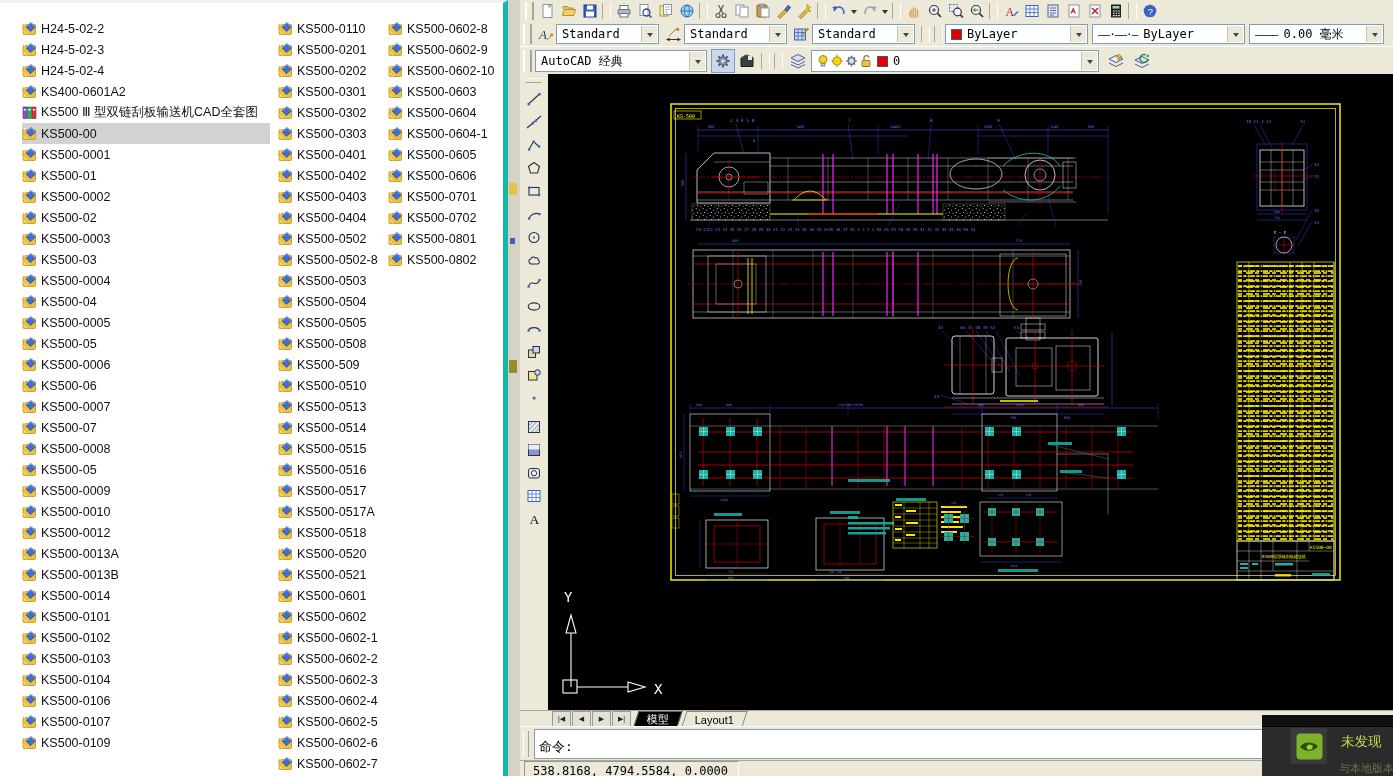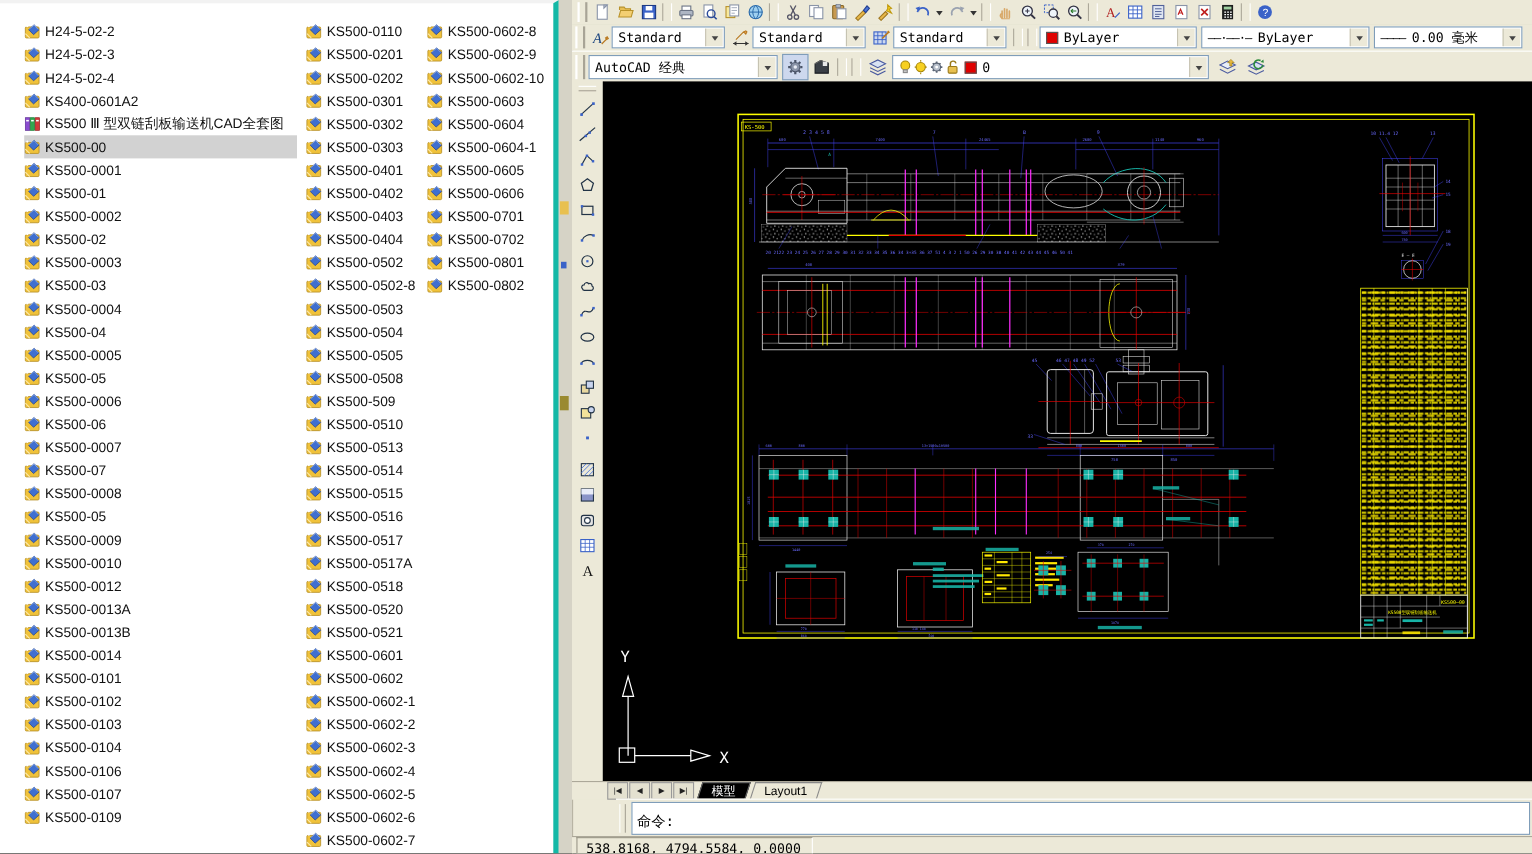--- a/index.html
+++ b/index.html
@@ -56,21 +56,21 @@
   .canvas text{font-family:"DejaVu Sans Mono","Liberation Mono",monospace;}
   
   .tabsrow{position:absolute;left:12px;right:0;top:710px;height:16px;background:#ece9d8;border-top:1px solid #aca899;
            display:flex;align-items:flex-end;font-size:11px;}
   .navbtn{width:17px;height:14px;border:1px solid #999;background:#e4e1d0;display:inline-flex;align-items:center;
           justify-content:center;font-size:7px;color:#222;margin-right:1px;}
   .tab{height:15px;padding:0 10px;display:flex;align-items:center;border:1px solid #888;border-bottom:none;
        transform:skewX(-18deg);margin-left:4px;background:#ece9d8;color:#000;}
   .tab span{transform:skewX(18deg);font-size:11px;}
   .tab.active{background:#000;color:#fff;border-color:#666;}
-  .cmd{position:absolute;left:12px;right:0;top:726px;height:34px;background:#ece9d8;border-top:1px solid #fff;margin-left:40px;}
+  .cmd{position:absolute;left:12px;right:0;top:726px;height:34px;background:#ece9d8;border-top:1px solid #fff;}
   .cmdgrip{position:absolute;left:3px;top:4px;bottom:4px;width:4px;border-left:1px solid #fff;border-right:1px solid #a8a496;}
   .cmdbox{position:absolute;left:14px;right:2px;top:2px;bottom:2px;background:#fff;border:1px solid #7f9db9;
           font:13px "DejaVu Sans Mono","Liberation Mono",monospace;color:#000;display:flex;align-items:flex-end;padding:2px 4px;box-sizing:border-box;}
   .status{position:absolute;left:12px;right:0;top:760px;height:16px;background:#ece9d8;border-top:1px solid #aca899;
           display:flex;align-items:flex-start;overflow:hidden;padding-left:4px;flex-direction:column;}
   .coords{height:18px;min-width:215px;border:1px solid;border-color:#9a9687 #fff #fff #9a9687;background:#ece9d8;
           font:12px "DejaVu Sans Mono",monospace;color:#000;padding:2px 8px 0 8px;box-sizing:border-box;margin-right:8px;}
   .sbtn{height:20px;border:1px solid;border-color:#fff #6a675c #6a675c #fff;background:#ece9d8;font-size:12px;color:#000;
         padding:2px 7px 0 7px;margin-right:3px;white-space:nowrap;}
   
@@ -2020,14 +2020,27 @@
           <span class="sbtn">极轴</span>
           <span class="sbtn">对象捕捉</span>
           <span class="sbtn">对象追踪</span>
           <span class="sbtn">DYN</span>
           <span class="sbtn">线宽</span>
           <span class="sbtn">模型</span>
         </span>
     </div>
   </div>
 
+  <div class="toast">
+    <div class="tbar"></div>
+    <div class="lwrap">
+      <svg width="27" height="27" viewBox="0 0 27 27">
+        <rect x="0.5" y="0.5" width="26" height="26" rx="4" fill="#7db32a"></rect>
+        <path d="M4 14 C8 8.5 16 8 22 13.2 C17 19 9 19 4 14 Z" fill="#2c4a08"></path>
+        <circle cx="13.5" cy="13.6" r="3.2" fill="#9fd04a"></circle>
+        <path d="M10.5 13.6 a3 3 0 0 1 5.5 -1.4" fill="none" stroke="#2c4a08" stroke-width="1.2"></path>
+      </svg>
+    </div>
+    <div class="t1">未发现</div>
+    <div class="t2">与本地版本</div>
+  </div>
 
 </div>
 
 </body></html>

